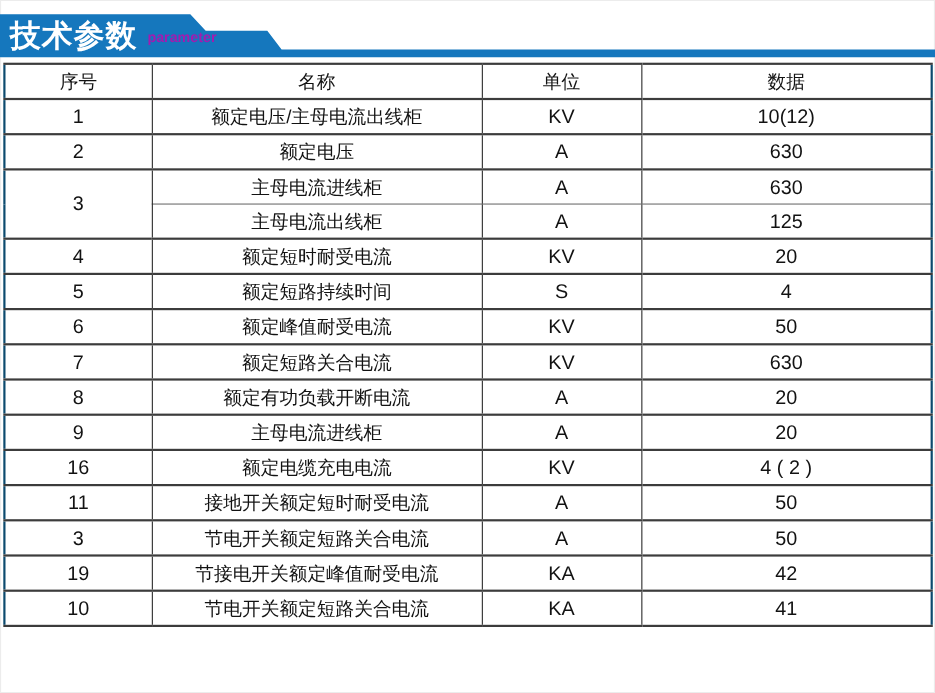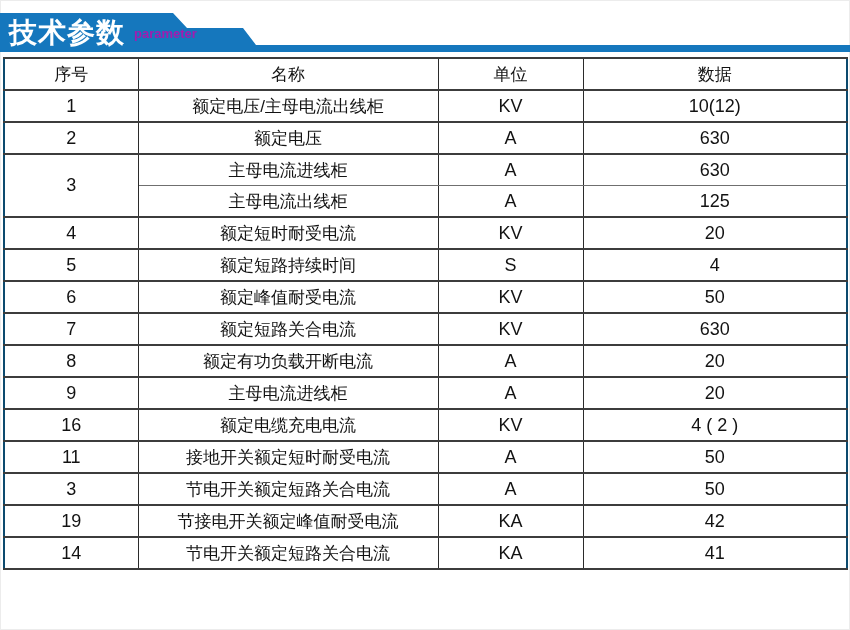--- a/index.html
+++ b/index.html
@@ -158,21 +158,21 @@
         <td class="num">A</td>
         <td class="num">50</td>
       </tr>
       <tr>
         <td class="num">19</td>
         <td>节接电开关额定峰值耐受电流</td>
         <td class="num">KA</td>
         <td class="num">42</td>
       </tr>
       <tr>
-        <td class="num">14</td>
+        <td class="num">10</td>
         <td>节电开关额定短路关合电流</td>
         <td class="num">KA</td>
         <td class="num">41</td>
       </tr>
     </tbody>
   </table>
 
 </div>
 
 </body></html>

